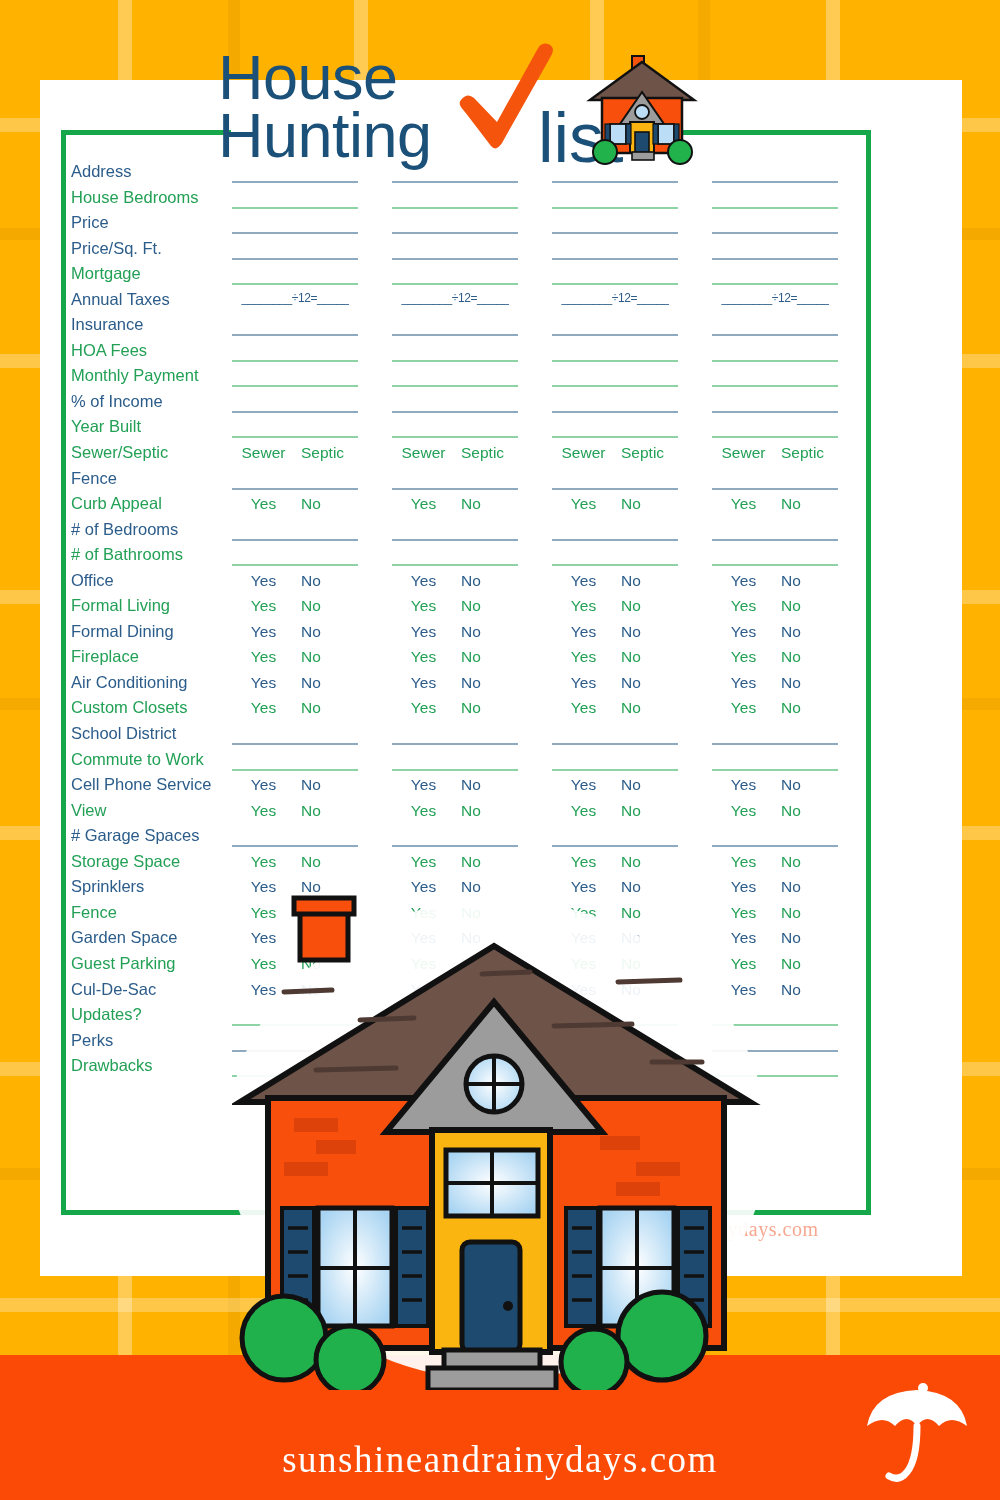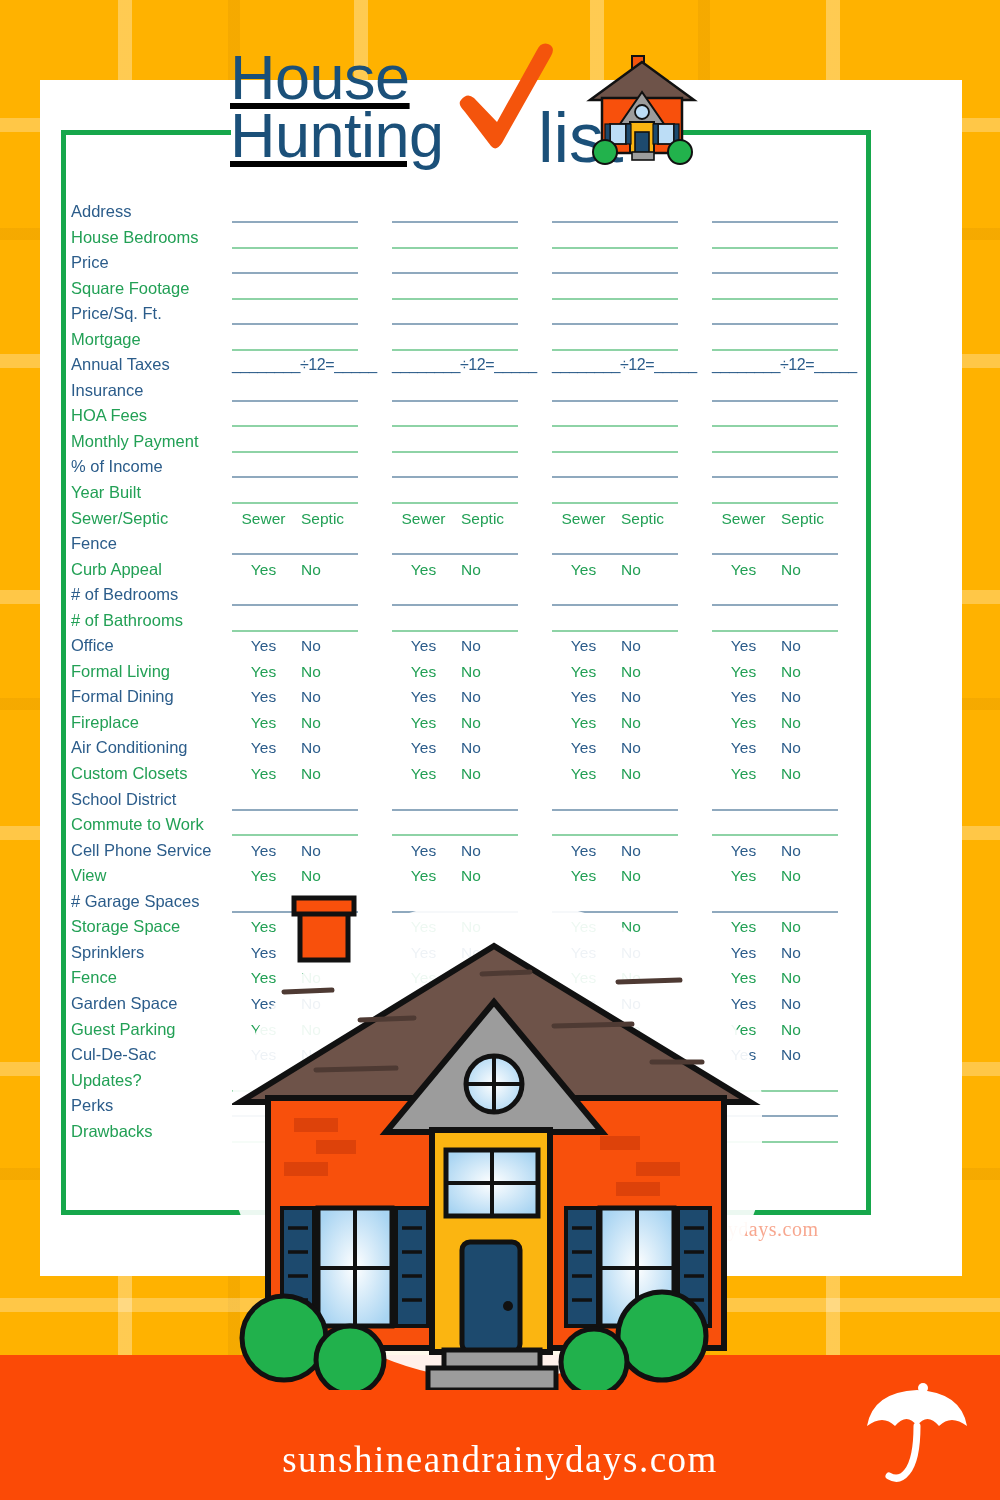--- a/index.html
+++ b/index.html
@@ -70,25 +70,24 @@
     left: 40px;
     top: 80px;
     width: 922px;
     height: 1196px;
     background: #ffffff;
   }
 
   
   #title-block {
     position: absolute;
-    left: 230px;
+    left: 218px;
     top: 48px;
     width: 420px;
     z-index: 6;
-    text-decoration: underline;
   }
   .title-line {
     color: #1B5079;
     font-size: 63px;
     line-height: 58px;
     font-weight: 400;
     letter-spacing: -0.5px;
     white-space: nowrap;
   }
   #title-line-2 { position: relative; }
@@ -138,21 +137,20 @@
     z-index: 3;
   }
 
   
   #table {
     position: absolute;
     left: 71px;
     top: 160px;
     width: 790px;
     z-index: 4;
-    margin-top: 40px;
   }
   .row {
     position: relative;
     height: 25.55px;
   }
   .row-label {
     position: absolute;
     left: 0;
     top: 2px;
     font-size: 16.5px;
@@ -192,23 +190,23 @@
     font-size: 15.5px;
   }
   .yn .y { width: 50%; text-align: center; }
   .yn .n { width: 50%; text-align: left; padding-left: 6px; }
 
   .taxrow {
     position: absolute;
     left: 11px;
     right: 23px;
     top: 3px;
-    font-size: 16px;
+    font-size: 12px;
     color: #2B5C8A;
-    text-align: right;
+    text-align: center;
     letter-spacing: -0.4px;
     white-space: nowrap;
   }
 
   
   #watermark {
     position: absolute;
     left: 655px;
     top: 1218px;
     color: #F58A6A;
@@ -312,37 +310,20 @@
           <div class="blank-line"></div>
         </div>
         <div class="cell">
           <div class="blank-line"></div>
         </div>
         <div class="cell">
           <div class="blank-line"></div>
         </div>
         <div class="cell">
           <div class="blank-line"></div>
-        </div>
-      </div>
-    </div>
-    <div class="row">
-      <div class="row-label c-green">Square Footage</div>
-      <div class="cells">
-        <div class="cell">
-          <div class="blank-line g"></div>
-        </div>
-        <div class="cell">
-          <div class="blank-line g"></div>
-        </div>
-        <div class="cell">
-          <div class="blank-line g"></div>
-        </div>
-        <div class="cell">
-          <div class="blank-line g"></div>
         </div>
       </div>
     </div>
     <div class="row">
       <div class="row-label c-blue">Price/Sq. Ft.</div>
       <div class="cells">
         <div class="cell">
           <div class="blank-line"></div>
         </div>
         <div class="cell">

